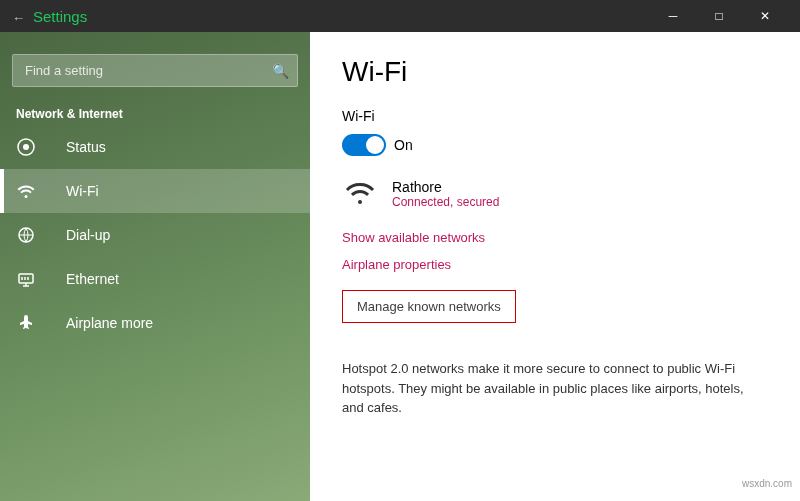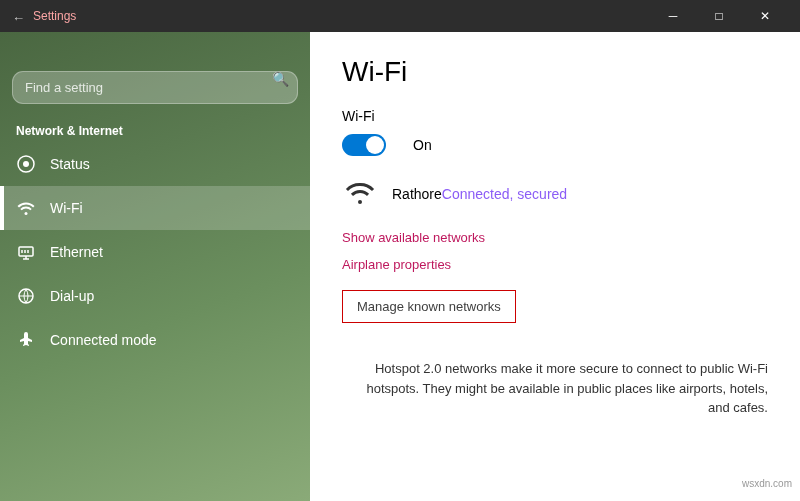--- a/index.html
+++ b/index.html
@@ -7,21 +7,21 @@
 
     .title-bar {
       background: #2d2d2d;
       height: 32px;
       display: flex;
       align-items: center;
       padding: 0 12px;
       flex-shrink: 0;
     }
     .title-bar-icon { color: #ccc; font-size: 13px; margin-right: 8px; cursor: pointer; }
-    .title-bar-title { color: #fca5a5; font-size: 12px; flex: 1; }
+    .title-bar-title { color: #22c55e; font-size: 15px; flex: 1; }
     .title-bar-controls { display: flex; gap: 0; }
     .title-bar-btn {
       width: 46px; height: 32px;
       display: flex; align-items: center; justify-content: center;
       color: #fff; font-size: 12px; cursor: pointer;
     }
 
     .app-body {
       display: flex;
       flex: 1;
@@ -50,22 +50,21 @@
       position: relative;
     }
     .search-box input {
       width: 100%;
       padding: 8px 32px 8px 12px;
       background: rgba(255,255,255,0.25);
       border: 1px solid rgba(255,255,255,0.3);
       color: #fff;
       font-size: 13px;
       outline: none;
-      border-radius: 11px;
-      margin-top: 17px;
+      border-radius: 2px;
     }
     .search-box input::placeholder { color: rgba(255,255,255,0.8); }
     .search-icon-btn {
       position: absolute; right: 8px; top: 50%; transform: translateY(-50%);
       color: rgba(255,255,255,0.9); font-size: 14px; cursor: pointer;
     }
 
     .section-label {
       padding: 8px 16px 4px 16px;
       font-size: 12px;
@@ -74,21 +73,21 @@
       text-transform: none;
     }
 
     .nav-item {
       display: flex;
       align-items: center;
       padding: 12px 16px;
       color: #fff;
       cursor: pointer;
       font-size: 14px;
-      gap: 14px;
+      gap: 30px;
       position: relative;
     }
     .nav-item.active {
       background: rgba(255,255,255,0.2);
     }
     .nav-item.active::before {
       content: '';
       position: absolute;
       left: 0; top: 0; bottom: 0;
       width: 4px;
@@ -119,21 +118,21 @@
     .section-title {
       font-size: 14px;
       color: #000;
       font-weight: 400;
       margin-bottom: 10px;
     }
 
     .toggle-row {
       display: flex;
       align-items: center;
-      gap: 27px;
+      gap: 8px;
       margin-bottom: 20px;
     }
 
     .toggle {
       width: 44px; height: 22px;
       background: #0078d4;
       border-radius: 11px;
       position: relative;
       cursor: pointer;
       flex-shrink: 0;
@@ -153,23 +152,23 @@
       display: flex;
       align-items: center;
       gap: 14px;
       margin-bottom: 16px;
     }
     .wifi-icon-large {
       width: 36px; height: 36px;
       display: flex; align-items: center; justify-content: center;
       font-size: 24px; color: #555;
     }
-    .network-info { display: flex; flex-direction: row; }
+    .network-info { display: flex; flex-direction: column; }
     .network-name { font-size: 14px; color: #000; font-weight: 500; }
-    .network-status { font-size: 14px; color: #8b5cf6; }
+    .network-status { font-size: 12px; color: #be185d; }
 
     .link-blue {
       color: #be185d;
       font-size: 13px;
       cursor: pointer;
       text-decoration: none;
       display: inline-block;
       margin-bottom: 10px;
     }
 
@@ -187,21 +186,20 @@
     .hotspot-title {
       font-size: 16px;
       font-weight: 400;
       color: #000;
       margin-bottom: 10px;
     }
     .hotspot-desc {
       font-size: 13px;
       color: #333;
       line-height: 1.5;
-      text-align: right;
     }
 
     .watermark {
       position: fixed;
       bottom: 12px;
       right: 8px;
       font-size: 10px;
       color: #999;
       pointer-events: none;
     }
@@ -246,51 +244,51 @@
           <path d="M10 10.5c1.7 0 3.2.7 4.3 1.8l1.4-1.4A8 8 0 0 0 10 8.5a8 8 0 0 0-5.7 2.4l1.4 1.4A5.9 5.9 0 0 1 10 10.5z"></path>
           <path d="M10 6.5c2.8 0 5.3 1.1 7.1 3l1.4-1.4A12 12 0 0 0 10 4.5a12 12 0 0 0-8.5 3.6L3 9.5A9.9 9.9 0 0 1 10 6.5z"></path>
         </svg>
       </span>
       <span class="nav-label">Wi-Fi</span>
     </div>
 
     <div class="nav-item">
       <span class="nav-icon">
         <svg width="20" height="20" viewBox="0 0 20 20" fill="white">
+          <circle cx="10" cy="10" r="7" stroke="white" stroke-width="1.5" fill="none"></circle>
+          <path d="M10 3 Q14 10 10 17" stroke="white" stroke-width="1" fill="none"></path>
+          <path d="M10 3 Q6 10 10 17" stroke="white" stroke-width="1" fill="none"></path>
+          <line x1="3" y1="10" x2="17" y2="10" stroke="white" stroke-width="1"></line>
+        </svg>
+      </span>
+      <span class="nav-label">Dial-up</span>
+    </div>
+
+    <div class="nav-item">
+      <span class="nav-icon">
+        <svg width="20" height="20" viewBox="0 0 20 20" fill="white">
           <rect x="3" y="5" width="14" height="9" rx="1" stroke="white" stroke-width="1.5" fill="none"></rect>
           <line x1="6" y1="8" x2="6" y2="11" stroke="white" stroke-width="1.5"></line>
           <line x1="9" y1="8" x2="9" y2="11" stroke="white" stroke-width="1.5"></line>
           <line x1="12" y1="8" x2="12" y2="11" stroke="white" stroke-width="1.5"></line>
           <line x1="10" y1="14" x2="10" y2="17" stroke="white" stroke-width="1.5"></line>
           <line x1="7" y1="17" x2="13" y2="17" stroke="white" stroke-width="1.5"></line>
         </svg>
       </span>
       <span class="nav-label">Ethernet</span>
     </div>
 
-    <div class="nav-item">
-      <span class="nav-icon">
-        <svg width="20" height="20" viewBox="0 0 20 20" fill="white">
-          <circle cx="10" cy="10" r="7" stroke="white" stroke-width="1.5" fill="none"></circle>
-          <path d="M10 3 Q14 10 10 17" stroke="white" stroke-width="1" fill="none"></path>
-          <path d="M10 3 Q6 10 10 17" stroke="white" stroke-width="1" fill="none"></path>
-          <line x1="3" y1="10" x2="17" y2="10" stroke="white" stroke-width="1"></line>
-        </svg>
-      </span>
-      <span class="nav-label">Dial-up</span>
-    </div>
-
 
     <div class="nav-item">
       <span class="nav-icon">
         <svg width="20" height="20" viewBox="0 0 20 20" fill="white">
           <path d="M16 10l-4-2V4a2 2 0 0 0-4 0v4L4 10v2l4-1v3l-1 1v1l3-1 3 1v-1l-1-1v-3l4 1V10z" fill="white"></path>
         </svg>
       </span>
-      <span class="nav-label">Connected mode</span>
+      <span class="nav-label">Airplane more</span>
     </div>
   </div>
 
   <div class="main-content">
     <h1 class="page-title">Wi-Fi</h1>
 
     <div class="section-title">Wi-Fi</div>
 
     <div class="toggle-row">
       <div class="toggle"></div>

